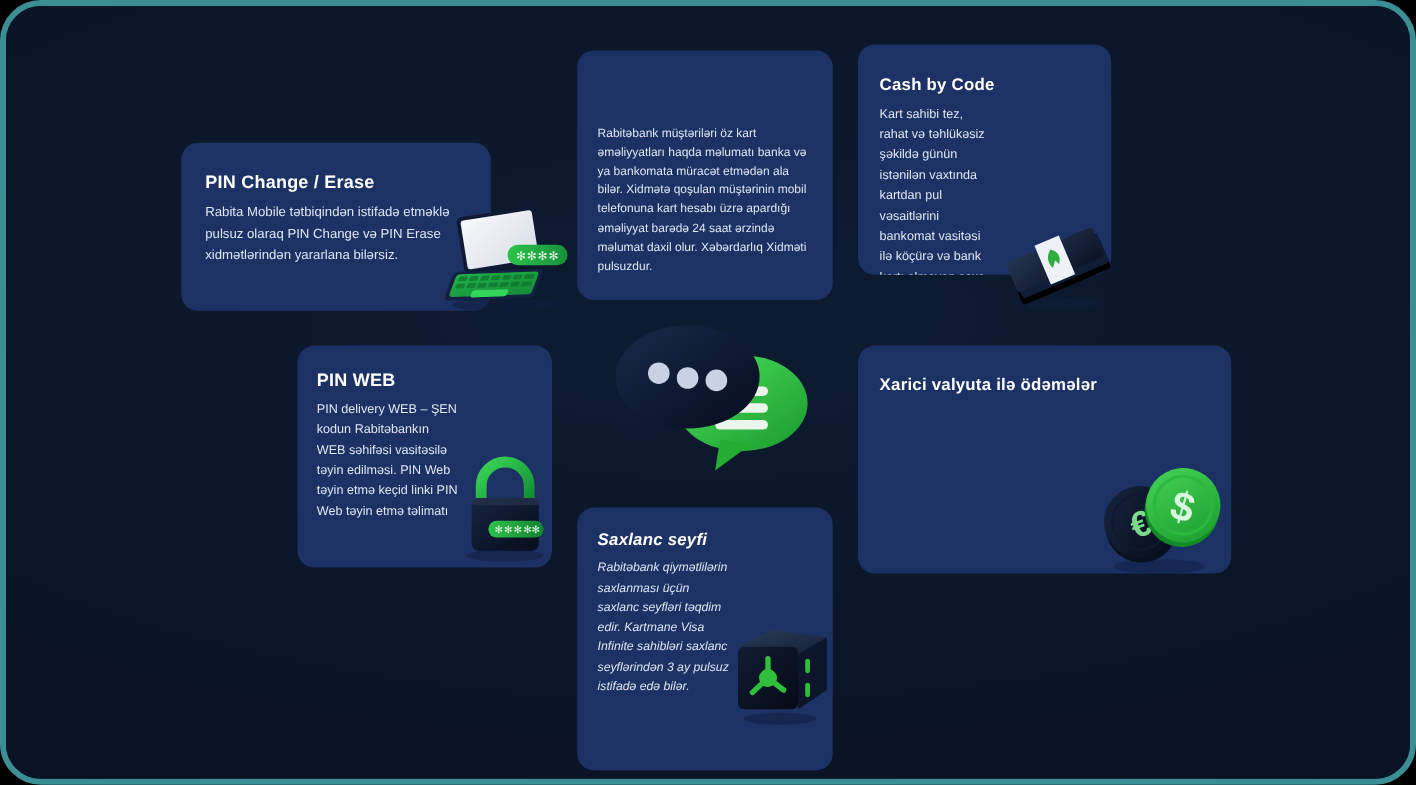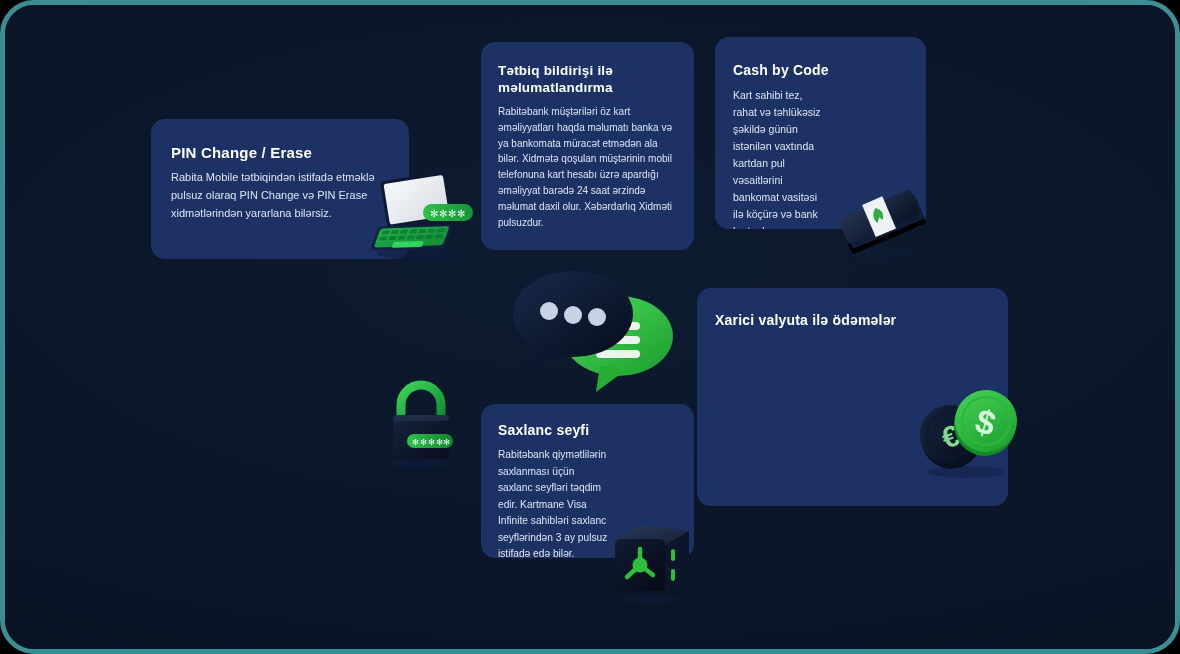--- a/index.html
+++ b/index.html
@@ -56,25 +56,25 @@
   #card-pin-web .body{left:16px;top:45px;width:120px;font-size:10.5px;}
 
   #card-notification{left:476px;top:37px;width:213px;height:208px;}
   #card-notification .title{left:17px;top:20px;width:170px;font-size:13.5px;}
   #card-notification .body{left:17px;top:62px;width:180px;font-size:10px;line-height:1.58;}
 
   #card-cash-code{left:710px;top:32px;width:211px;height:192px;}
   #card-cash-code .title{left:18px;top:25px;font-size:14px;}
   #card-cash-code .body{left:18px;top:50px;width:96px;font-size:10.5px;}
 
-  #card-forex{left:692px;top:283px;width:311px;height:218px;padding-left:44px;}
+  #card-forex{left:710px;top:283px;width:311px;height:190px;padding-left:44px;}
   #card-forex .title{left:18px;top:24px;font-size:14px;}
   #card-forex .body{left:18px;top:50px;width:190px;font-size:10.2px;}
 
-  #card-safe{left:476px;top:399px;width:213px;height:154px;}
+  #card-safe{left:476px;top:418px;width:213px;height:219px;font-style:italic;}
   #card-safe .title{left:17px;top:18px;font-size:14px;}
   #card-safe .body{left:17px;top:43px;width:110px;font-size:10.2px;}
 
   
   #icon-laptop{left:358px;top:163px;width:112px;height:95px;}
   #icon-padlock{left:370px;top:372px;width:92px;height:95px;}
   #icon-chat{left:495px;top:253px;width:182px;height:142px;}
   #icon-cash{left:824px;top:168px;width:102px;height:92px;}
   #icon-coins{left:903px;top:372px;width:116px;height:104px;}
   #icon-safe{left:598px;top:512px;width:94px;height:90px;}
@@ -138,20 +138,24 @@
         <rect x="0" y="0" width="50" height="17" rx="8.5" fill="url(#pillG)"></rect>
         <g fill="#dff7e4">
           <text x="7" y="12.5" font-size="10" font-family="'Liberation Sans',sans-serif">✻</text>
           <text x="16" y="12.5" font-size="10" font-family="'Liberation Sans',sans-serif">✻</text>
           <text x="25" y="12.5" font-size="10" font-family="'Liberation Sans',sans-serif">✻</text>
           <text x="34" y="12.5" font-size="10" font-family="'Liberation Sans',sans-serif">✻</text>
         </g>
       </g>
     </svg>
 
+    <div class="card" id="card-pin-web">
+      <div class="title">PIN WEB</div>
+      <div class="body">PIN delivery WEB – ŞEN kodun Rabitəbankın WEB səhifəsi vasitəsilə təyin edilməsi. PIN Web təyin etmə keçid linki PIN Web təyin etmə təlimatı</div>
+    </div>
 
     <svg class="icon" id="icon-padlock" viewBox="0 0 92 95">
       <defs>
         <linearGradient id="shackle" x1="0" y1="0" x2="1" y2="1">
           <stop offset="0" stop-color="#3ad557"></stop>
             <stop offset="1" stop-color="#128a2f"></stop>
         </linearGradient>
         <linearGradient id="lockBody" x1="0" y1="0" x2="1" y2="1">
           <stop offset="0" stop-color="#16243f"></stop>
             <stop offset="1" stop-color="#070d1c"></stop>
@@ -171,21 +175,20 @@
           <text x="5" y="10.5" font-size="8.5" font-family="'Liberation Sans',sans-serif">✻</text>
           <text x="13" y="10.5" font-size="8.5" font-family="'Liberation Sans',sans-serif">✻</text>
           <text x="21" y="10.5" font-size="8.5" font-family="'Liberation Sans',sans-serif">✻</text>
           <text x="29" y="10.5" font-size="8.5" font-family="'Liberation Sans',sans-serif">✻</text>
           <text x="36" y="10.5" font-size="8.5" font-family="'Liberation Sans',sans-serif">✻</text>
         </g>
       </g>
     </svg>
 
     <div class="card" id="card-notification">
-      <div class="title">Tətbiq bildirişi ilə məlumatlandırma</div>
       <div class="body">Rabitəbank müştəriləri öz kart əməliyyatları haqda məlumatı banka və ya bankomata müracət etmədən ala bilər. Xidmətə qoşulan müştərinin mobil telefonuna kart hesabı üzrə apardığı əməliyyat barədə 24 saat ərzində məlumat daxil olur. Xəbərdarlıq Xidməti pulsuzdur.</div>
     </div>
 
     <svg class="icon" id="icon-chat" viewBox="0 0 182 142">
       <defs>
         <linearGradient id="greenBub" x1="0" y1="0" x2="1" y2="1">
           <stop offset="0" stop-color="#4ce05f"></stop>
             <stop offset="1" stop-color="#1a9a2c"></stop>
         </linearGradient>
         <linearGradient id="darkBub" x1="0" y1="0" x2="1" y2="1">

